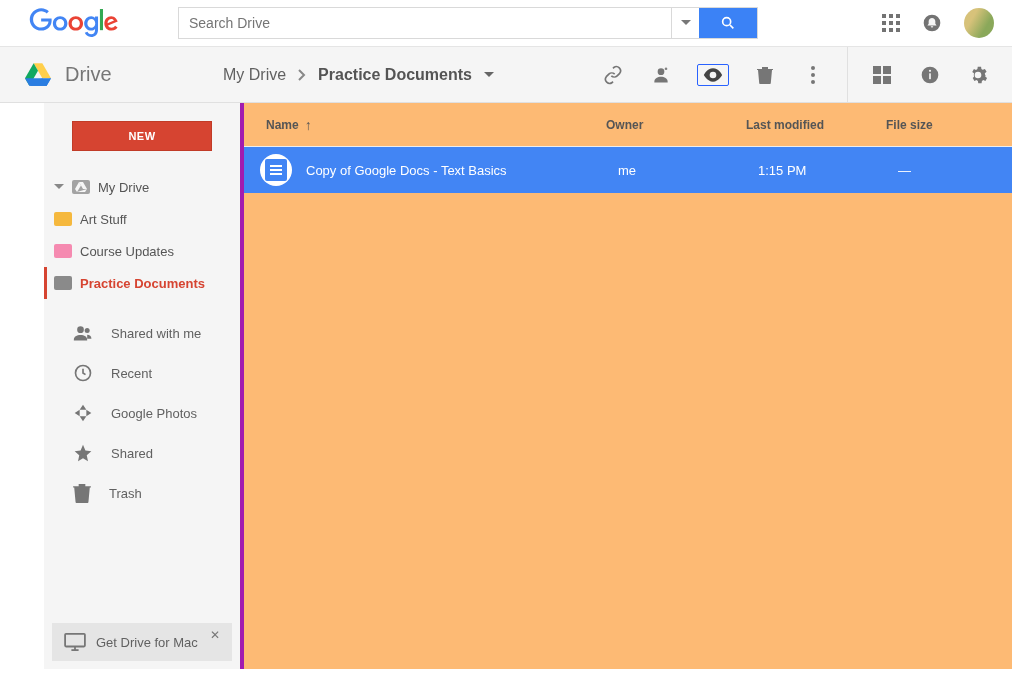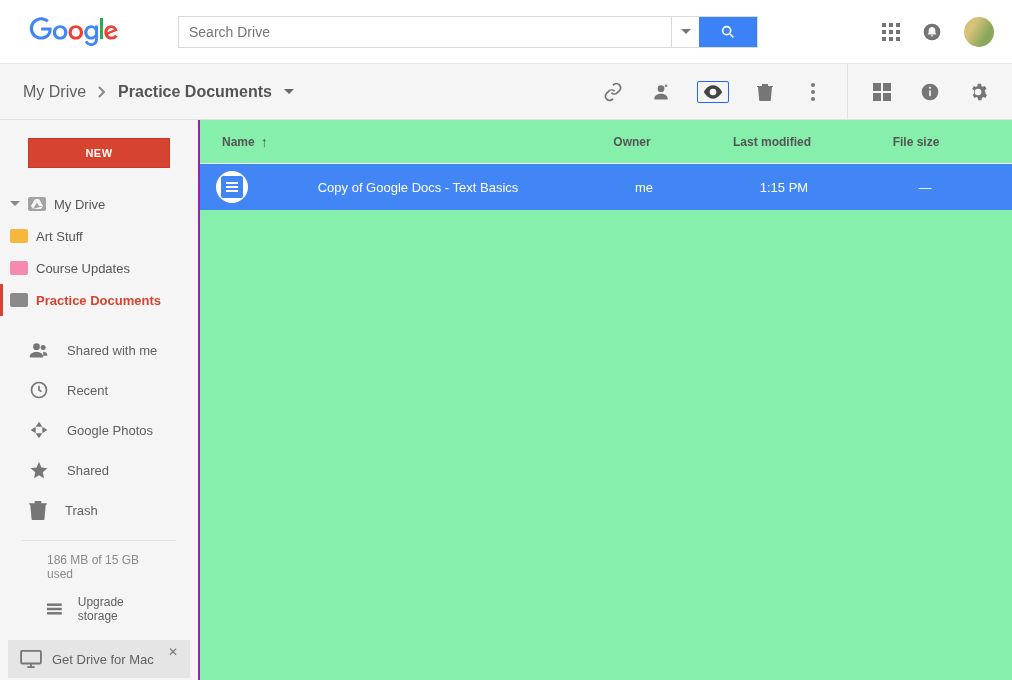--- a/index.html
+++ b/index.html
@@ -1,20 +1,20 @@
 <!DOCTYPE html>
 <html><head>
   <meta charset="utf-8">
   <style>
     * { margin:0; padding:0; box-sizing:border-box; }
     html,body { height:100%; font-family:Arial,Helvetica,sans-serif; font-size:13px; color:#444; background:#fff;}
     body{width:1012px;height:680px;overflow:hidden;}
 
     
-    .header{display:flex;align-items:center;height:64px;padding:0 14px;background:#fff;border-bottom:1px solid #e5e5e5;}
+    .header{display:flex;align-items:center;height:47px;padding:0 14px;background:#fff;border-bottom:1px solid #e5e5e5;}
     .logo{margin-left:14px;margin-right:58px;display:flex;align-items:center;}
     .search{flex:0 0 580px;display:flex;height:32px;border:1px solid #d9d9d9;}
     .search input{flex:1;border:none;outline:none;padding:0 10px;font-size:14px;color:#999;}
     .search .dd{width:28px;display:flex;align-items:center;justify-content:center;border-left:1px solid #d9d9d9;color:#777;}
     .search .sbtn{width:58px;background:#3b82f6;display:flex;align-items:center;justify-content:center;}
     .header-right{margin-left:auto;display:flex;align-items:center;gap:22px;padding-right:4px;}
     .icon{display:inline-flex;align-items:center;justify-content:center;}
 
     
     .toolbar{height:56px;display:flex;align-items:center;background:#f5f5f5;border-bottom:1px solid #e0e0e0;}
@@ -24,21 +24,21 @@
     .bc .crumb{color:#616161;}
     .bc .crumb.current{font-weight:700;color:#555;}
     .t-right{margin-left:auto;display:flex;align-items:stretch;height:100%;}
     .tool-group{display:flex;align-items:center;gap:24px;padding:0 22px;}
     .sep{width:0;border-left:1px solid #e0e0e0;height:100%;}
     .tool-btn{color:#767676;width:24px;height:24px;display:inline-flex;align-items:center;justify-content:center;}
     .tool-btn.preview{border:1px solid #2962ff;color:#444;padding:3px 5px;width:auto;height:auto;border-radius:2px;}
 
     
     .main{display:flex;height:calc(680px - 58px - 56px);}
-    .sidebar{width:200px;background:#f5f5f5;border-right:2px solid #a21caf;display:flex;flex-direction:column;position:relative;}
+    .sidebar{width:200px;background:#f5f5f5;border-right:4px solid #a21caf;display:flex;flex-direction:column;position:relative;margin-left:44px;}
     .newbtn{margin:18px 28px 12px;height:30px;background:#d64431;color:#fff;font-weight:700;font-size:11px;letter-spacing:.5px;display:flex;align-items:center;justify-content:center;border:1px solid #c13b27;}
     .tree{padding:8px 0;font-size:13px;}
     .tree-row{display:flex;align-items:center;height:32px;padding-left:10px;gap:8px;color:#555;}
     .tree-row.root{font-weight:400;position:relative;}
     .tree-row.child{}
     .tree-row.active{color:#d64431;font-weight:700;position:relative;}
     .tree-row.active:before{content:"";position:absolute;left:0;top:0;bottom:0;width:3px;background:#d64431;}
     .folder-icon{width:18px;height:14px;border-radius:2px;}
     .f-grey{background:#a3a3a3;}
     .f-orange{background:#f5b83d;}
@@ -46,21 +46,21 @@
     .f-dgrey{background:#8a8a8a;}
     .nav-list{margin-top:6px;}
     .nav-item{display:flex;align-items:center;height:40px;padding-left:29px;gap:18px;color:#616161;}
     .storage-block{padding:12px 25px 10px;border-top:1px solid #e2e2e2;margin:10px 22px 0;}
     .storage-text{color:#8a8a8a;font-size:12px;margin-bottom:14px;}
     .upgrade{display:flex;align-items:center;gap:16px;color:#616161;font-size:12px;}
     .get-drive{position:absolute;bottom:8px;left:8px;right:8px;background:#e5e5e5;display:flex;align-items:center;padding:10px 12px;gap:10px;color:#616161;font-size:13px;}
     .get-drive .close-x{margin-left:auto;color:#777;font-size:12px;margin-top:-14px;}
 
     
-    .content{flex:1;background:#86efac;text-align:center;}
+    .content{flex:1;background:#fdba74;}
     .cols{display:flex;align-items:center;height:44px;padding:0 22px;font-size:12px;font-weight:700;color:#555;border-bottom:1px solid #eee;}
     .cols .c-name{flex:0 0 340px;display:flex;align-items:center;gap:6px;}
     .cols .c-owner{flex:0 0 140px;}
     .cols .c-mod{flex:0 0 140px;}
     .cols .c-size{flex:1;}
     .row{display:flex;align-items:center;height:46px;padding:0 16px;background:#4285f4;color:#fff;}
     .row .doc-ico{width:32px;height:32px;border-radius:50%;background:#fff;margin-right:14px;display:flex;align-items:center;justify-content:center;}
     .row .doc-ico-inner{width:22px;height:22px;background:#4285f4;border-radius:2px;display:flex;flex-direction:column;justify-content:center;align-items:center;gap:2px;}
     .row .doc-ico-inner span{display:block;width:12px;height:2px;background:#fff;}
     .row .r-name{flex:0 0 312px;}
@@ -118,20 +118,33 @@
       <svg width="20" height="20" viewBox="0 0 24 24" fill="#737373">
           <circle cx="12" cy="12" r="10"></circle>
           <path d="M12 6c-2.2 0-4 1.8-4 4v3l-1.5 2h11L16 13v-3c0-2.2-1.8-4-4-4zm-1.5 10a1.5 1.5 0 0 0 3 0h-3z" fill="#f5f5f5"></path>
         </svg>
     </span>
     <div class="avatar"></div>
   </div>
 </div>
 
 <div class="toolbar">
+  <div class="t-left">
+    <span class="icon">
+      <svg width="26" height="24" viewBox="0 0 87 78">
+          <path d="M29 0 L58 0 L87 50 L58 50 Z" fill="#ffcf4b"></path>
+          <path d="M0 50 L29 0 L43.5 25 L14.5 75 Z" fill="#11a861"></path>
+          <path d="M14.5 75 L87 50 L72.5 75 Z" fill="#2a7de1"></path>
+          <path d="M14.5 75 L58 50 L87 50 L72.5 75 Z" fill="#2a7de1"></path>
+          <path d="M0 50 L58 50 L43.5 75 L14.5 75 Z" fill="#2a7de1" opacity="0"></path>
+          <path d="M14.5 75 L0 50 L58 50 L72.5 75 Z" fill="#2a7de1"></path>
+        </svg>
+    </span>
+    <span class="t-title">Drive</span>
+  </div>
 
   <div class="bc">
     <span class="crumb">My Drive</span>
     <svg width="8" height="12" viewBox="0 0 8 12">
         <path d="M1 1 L6 6 L1 11" stroke="#888" stroke-width="2" fill="none"></path>
       </svg>
     <span class="crumb current">Practice Documents</span>
     <svg width="10" height="10" viewBox="0 0 10 10">
         <path d="M0 2 L5 7 L10 2 Z" fill="#666"></path>
       </svg>
@@ -259,31 +272,20 @@
         <span>Shared</span>
       </div>
       <div class="nav-item">
         <svg width="18" height="20" viewBox="0 0 16 18" fill="#767676">
             <path d="M1 4h14l-1.2 13c-.05 .55-.5 1-1 1H3.2c-.55 0-.95-.45-1-1L1 4zM5 1h6v2H5V1zM0 3h16v1H0z"></path>
           </svg>
         <span>Trash</span>
       </div>
     </div>
 
-    <div class="storage-block">
-      <div class="storage-text">186 MB of 15 GB used</div>
-      <div class="upgrade">
-        <svg width="18" height="14" viewBox="0 0 24 18" fill="#767676">
-            <rect x="0" y="0" width="24" height="4"></rect>
-            <rect x="0" y="7" width="24" height="4"></rect>
-            <rect x="0" y="14" width="24" height="4"></rect>
-          </svg>
-        <span>Upgrade storage</span>
-      </div>
-    </div>
 
     <div class="get-drive">
       <svg width="22" height="18" viewBox="0 0 24 20" fill="none" stroke="#767676" stroke-width="2">
           <rect x="1" y="1" width="22" height="14" rx="1"></rect>
           <line x1="8" y1="19" x2="16" y2="19"></line>
           <line x1="12" y1="15" x2="12" y2="19"></line>
         </svg>
       <span>Get Drive for Mac</span>
       <span class="close-x">✕</span>
     </div>

